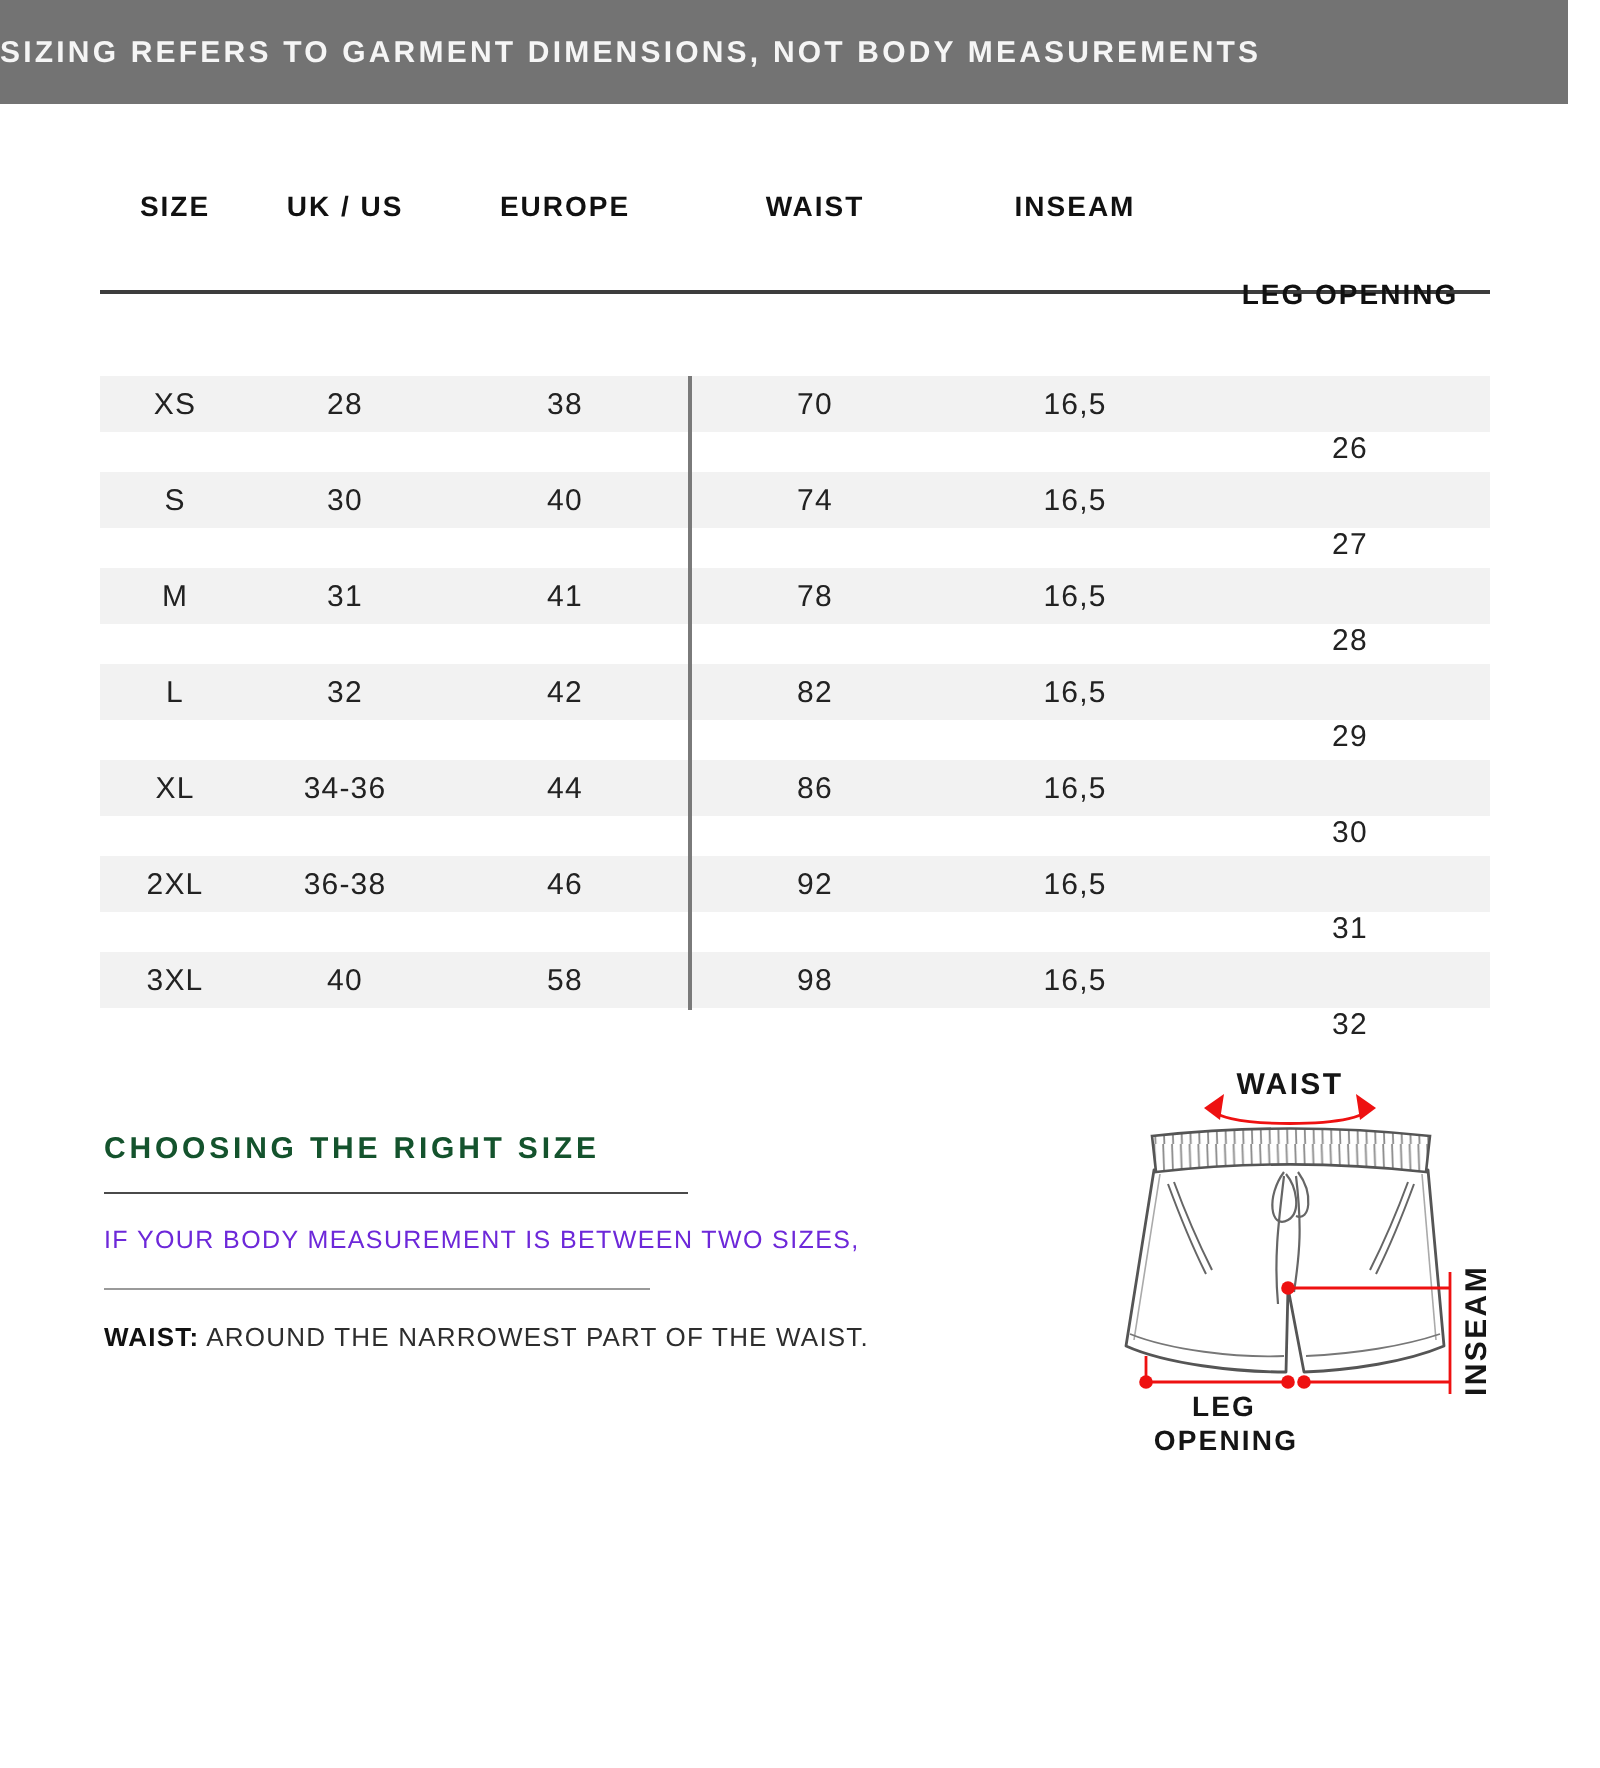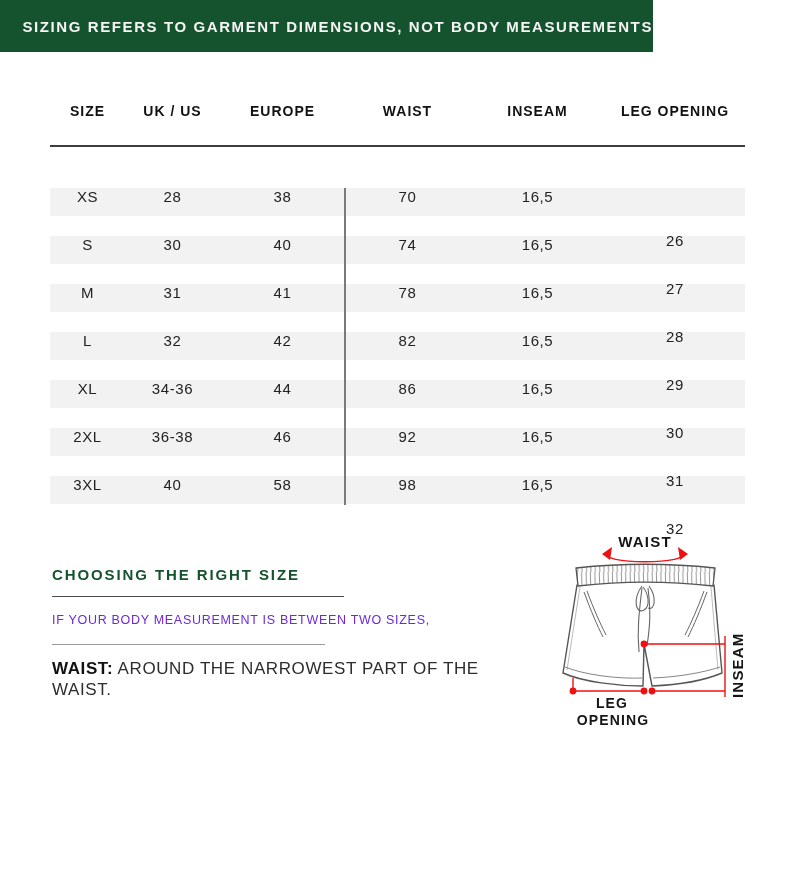--- a/index.html
+++ b/index.html
@@ -1,51 +1,51 @@
 <!DOCTYPE html>
 <html><head>
 <meta charset="utf-8">
 <style>
   * { margin: 0; padding: 0; box-sizing: border-box; }
   html, body { width: 800px; height: 884px; background: #ffffff; overflow: hidden; }
   body { font-family: "Liberation Sans", sans-serif; color: #1c1c1c; position: relative; }
 
   
   .banner {
-    position: absolute; left: 0; top: 0; width: 653px; height: 52px;
-    background: #14532d; display: flex; align-items: center; justify-content: flex-end;
+    position: absolute; left: 0; top: 0; width: 784px; height: 52px;
+    background: #737373; display: flex; align-items: center; justify-content: flex-start;
   }
   .banner span {
     color: #f5f5f5; font-size: 15px; font-weight: bold; letter-spacing: 1.6px;
   }
 
   
   .size-table { position: absolute; left: 50px; top: 95px; width: 695px; }
-  .thead { display: flex; height: 24px; align-items: flex-end; }
+  .thead { display: flex; height: 24px; align-items: flex-start; }
   .th { font-size: 14px; font-weight: bold; letter-spacing: 1px; text-align: center; color: #111; }
   .c0 { width: 75px; } .c1 { width: 95px; } .c2 { width: 125px; }
   .c3 { width: 125px; } .c4 { width: 135px; } .c5 { width: 140px; margin-top: 44px; }
   .head-rule { margin-top: 26px; height: 2px; background: #3d3d3d; }
   .tbody { margin-top: 41px; }
-  .tr { display: flex; height: 28px; margin-bottom: 20px; background: #f2f2f2; }
+  .tr { display: flex; height: 28px; margin-bottom: 20px; background: #f2f2f2; align-items: center; }
   .td { font-size: 15px; letter-spacing: 0.6px; text-align: center; color: #222; }
   .col-divider {
     position: absolute; left: 294px; top: 93px; width: 2px; height: 317px; background: #7a7a7a;
   }
 
   
   .left-col { position: absolute; left: 52px; top: 565px; width: 470px; }
   .sec-title { font-size: 15px; font-weight: bold; letter-spacing: 1.9px; color: #14532d; line-height: 20px; }
   .rule1 { width: 292px; height: 1px; background: #4a4a4a; margin-top: 11px; }
   .para { margin-top: 13px; }
   .para div { font-size: 12.5px; letter-spacing: 0.7px; line-height: 20.5px; color: #6d28d9; }
   .htm-title { margin-top: 24px; }
   .rule2 { width: 273px; height: 1px; background: #9a9a9a; margin-top: 13px; }
   .measures { margin-top: 13px; }
-  .measure-line { font-size: 17px; letter-spacing: 0.6px; line-height: 21px; color: #2d2d2d; }
+  .measure-line { font-size: 13px; letter-spacing: 0.6px; line-height: 21px; color: #2d2d2d; }
   .measure-line b { color: #111; }
 
   
   .diagram { position: absolute; left: 540px; top: 518px; width: 260px; height: 235px; }
   .diagram svg { display: block; width: 260px; height: 235px; }
   .dgm-label { font-family: "Liberation Sans", sans-serif; font-size: 15px; font-weight: bold; letter-spacing: 1.2px; fill: #151515; }
   .dgm-label-sm { font-family: "Liberation Sans", sans-serif; font-size: 14px; font-weight: bold; letter-spacing: 1.1px; fill: #151515; }
 </style>
 </head>
 <body>

